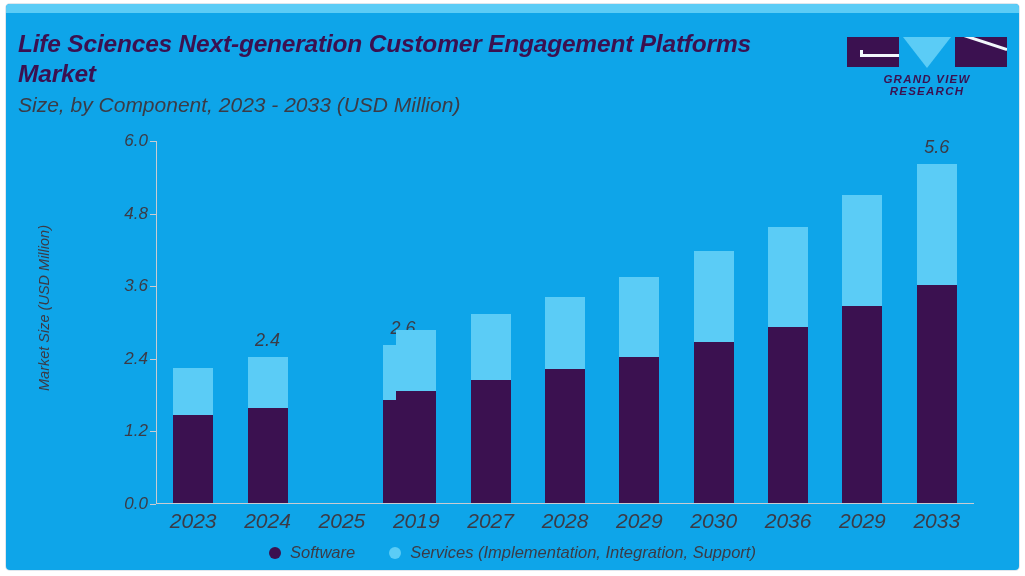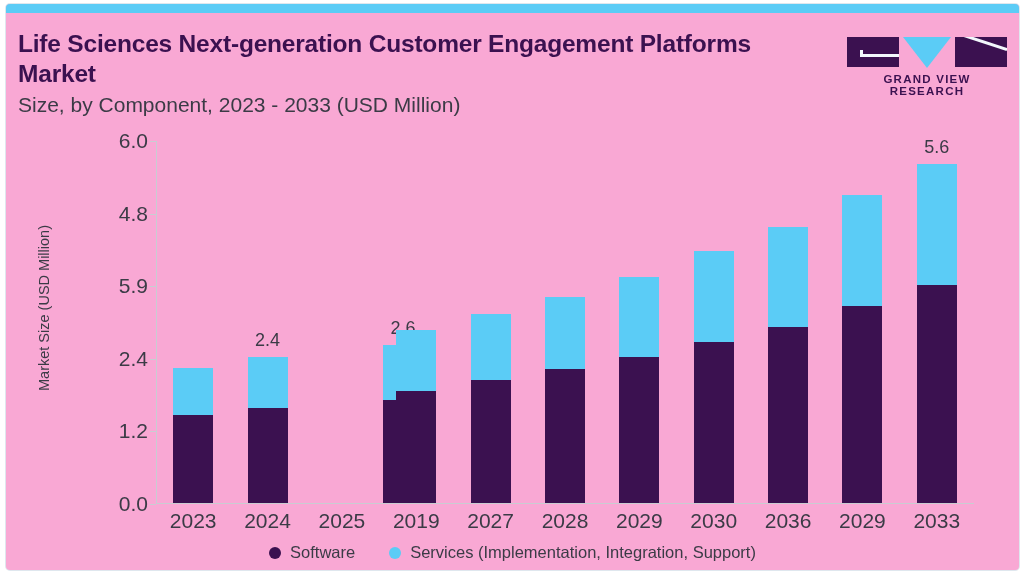--- a/index.html
+++ b/index.html
@@ -12,24 +12,25 @@
     height: 576px;
     font-family: "Liberation Sans", sans-serif;
     overflow: hidden;
   }
   #card {
     position: absolute;
     left: 6px;
     top: 4px;
     width: 1013px;
     height: 566px;
-    background: #f9a8d4;
+    background: #0ea5e9;
     border-radius: 4px;
     overflow: hidden;
     box-shadow: 0 0 0 1px #dfe7ee;
+    font-style: italic;
   }
   #topbar {
     position: absolute;
     left: 0;
     top: 0;
     width: 100%;
     height: 9px;
     background: #5bccf6;
   }
   
@@ -170,21 +171,21 @@
     bottom: 0;
     width: 818px;
     height: 1.5px;
     background: #c9ccd2;
   }
   .ytick {
     position: absolute;
     left: -52px;
     width: 44px;
     text-align: right;
-    font-size: 21px;
+    font-size: 17px;
     color: #3b3b46;
     transform: translateY(-50%);
   }
   .ytick-mark {
     position: absolute;
     left: -6px;
     width: 6px;
     height: 1px;
     background: #c9ccd2;
   }
@@ -266,21 +267,21 @@
     <div id="axis-area">
       <div id="yaxis-line"></div>
       <div id="xaxis-line"></div>
       <div id="yticks">
           <div class="ytick" style="top: 367px;">0.0</div>
           <div class="ytick-mark" style="top: 367px;"></div>
           <div class="ytick" style="top: 294.4px;">1.2</div>
           <div class="ytick-mark" style="top: 294.4px;"></div>
           <div class="ytick" style="top: 221.8px;">2.4</div>
           <div class="ytick-mark" style="top: 221.8px;"></div>
-          <div class="ytick" style="top: 149.2px;">5.9</div>
+          <div class="ytick" style="top: 149.2px;">3.6</div>
           <div class="ytick-mark" style="top: 149.2px;"></div>
           <div class="ytick" style="top: 76.6px;">4.8</div>
           <div class="ytick-mark" style="top: 76.6px;"></div>
           <div class="ytick" style="top: 4px;">6.0</div>
           <div class="ytick-mark" style="top: 4px;"></div>
         </div>
       <div id="bars">
           <div class="bar-group" style="left: 17.1818px; width: 40px; height: 134.31px;">
             <div class="seg software" style="height: 87.725px; background: rgb(59, 17, 80);"></div>
             <div class="seg services" style="height: 46.585px; bottom: 87.725px; background: rgb(91, 204, 246);"></div>

